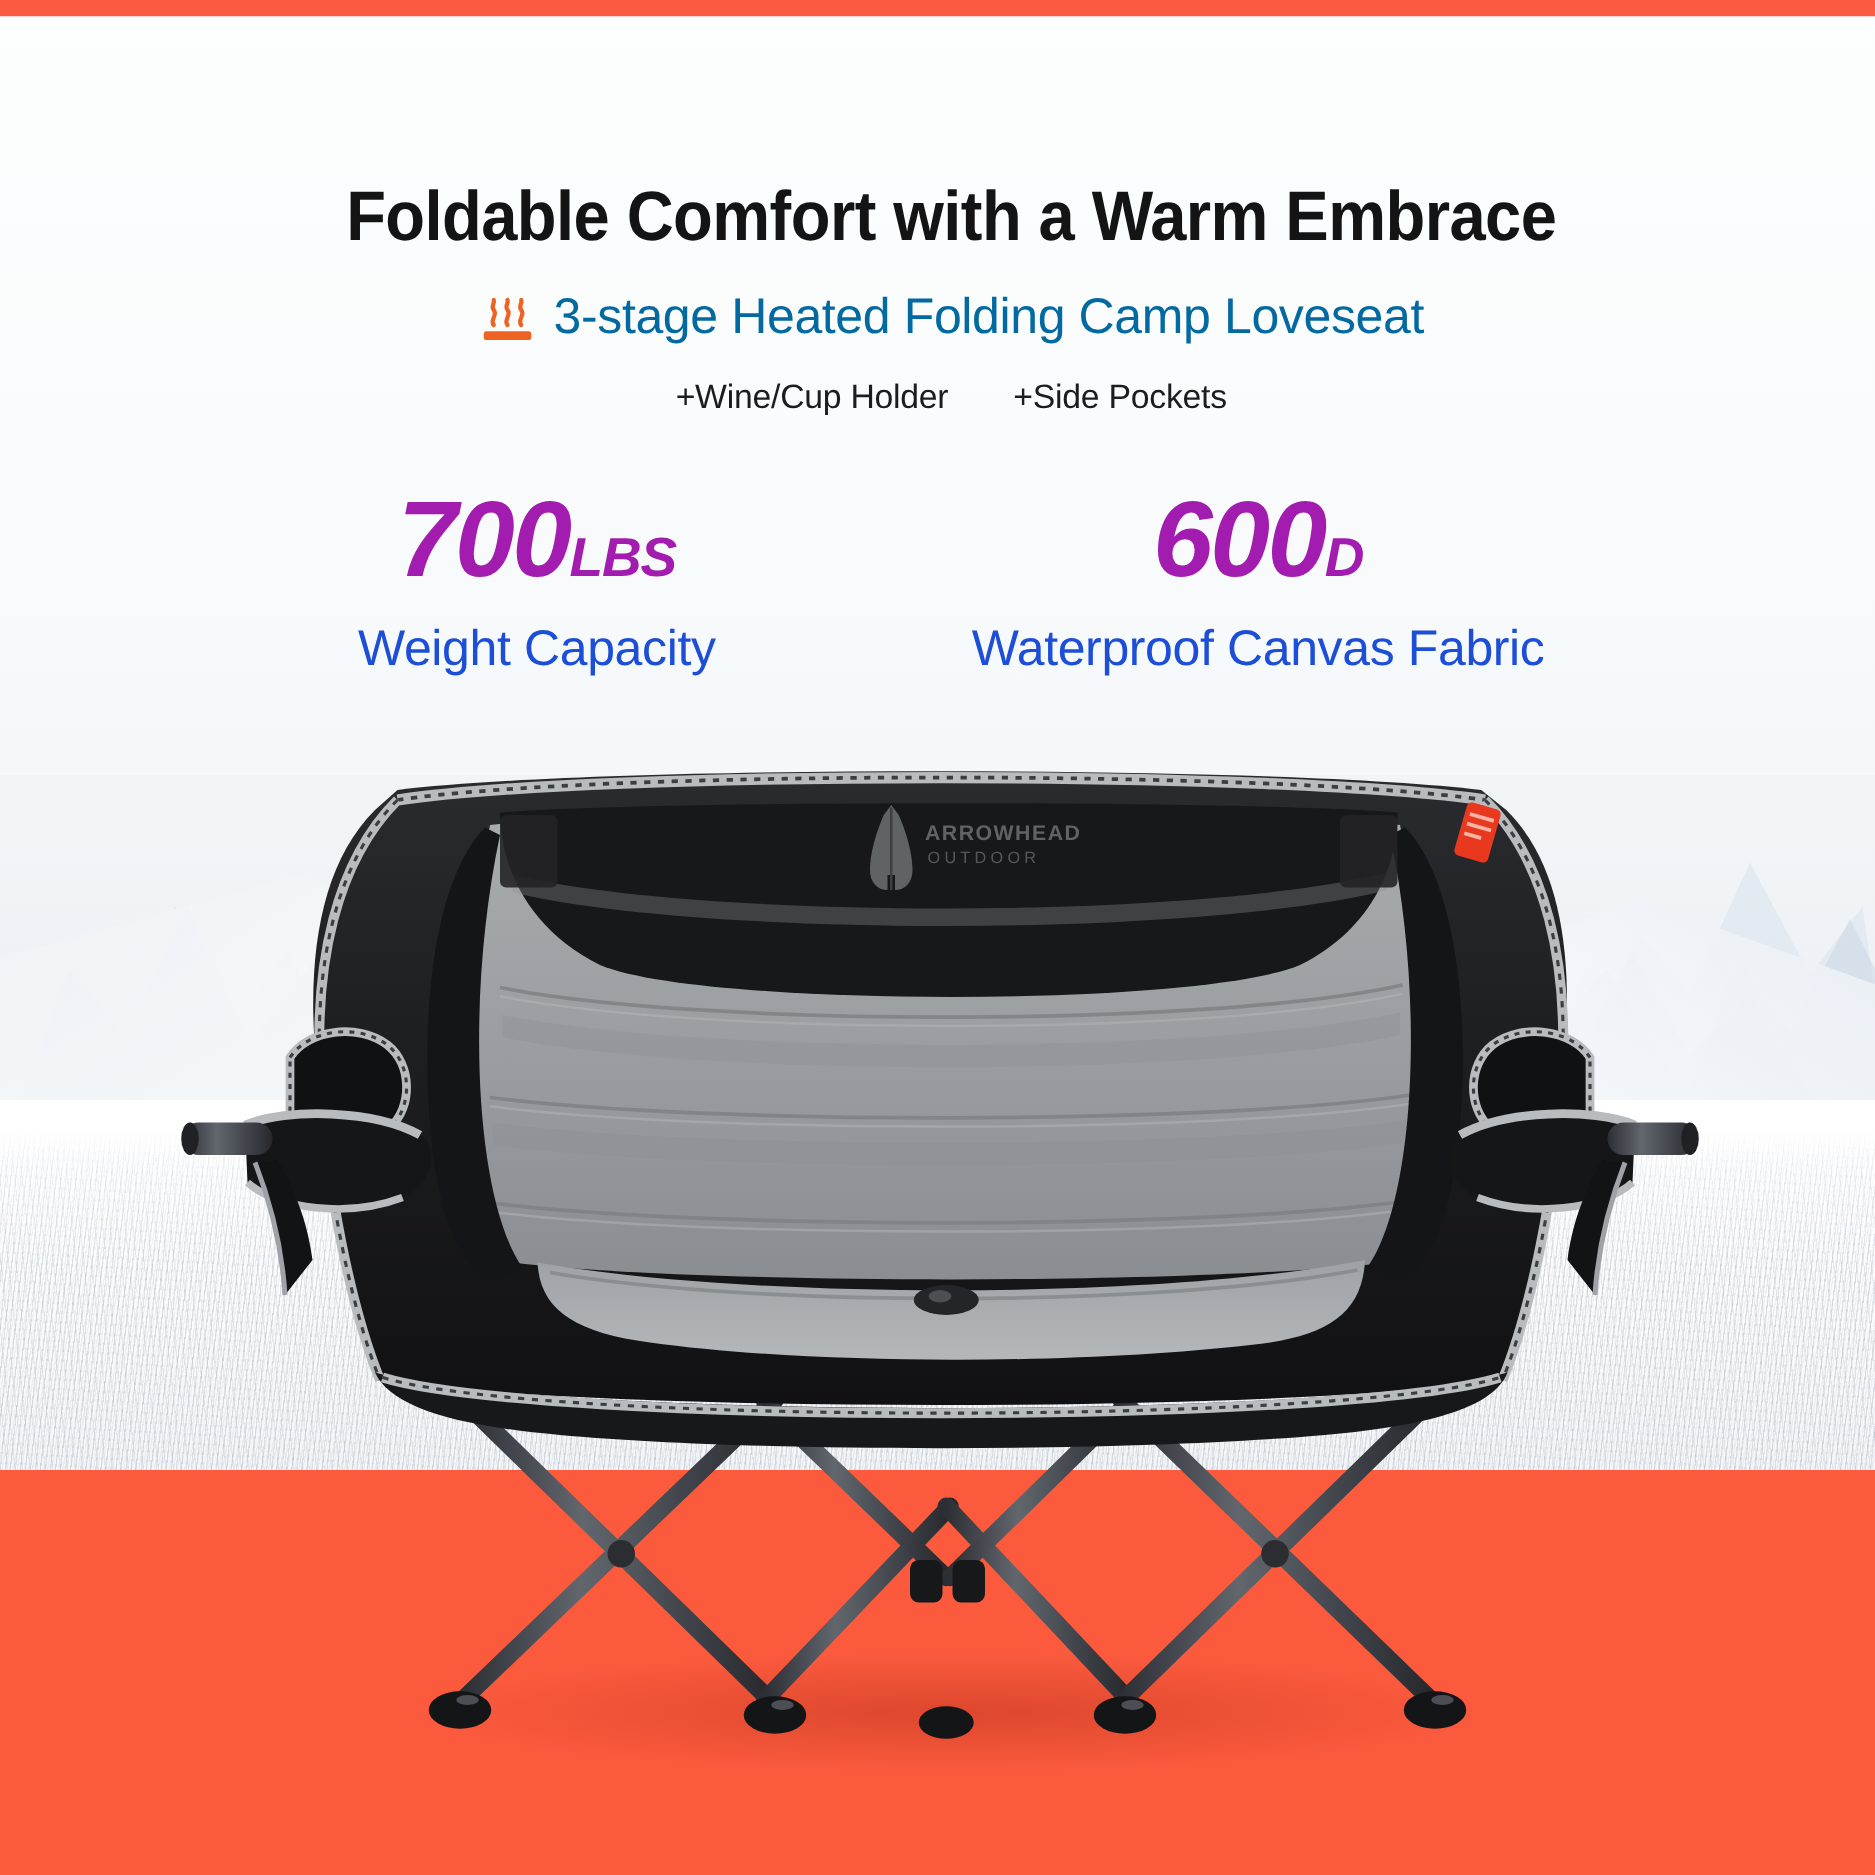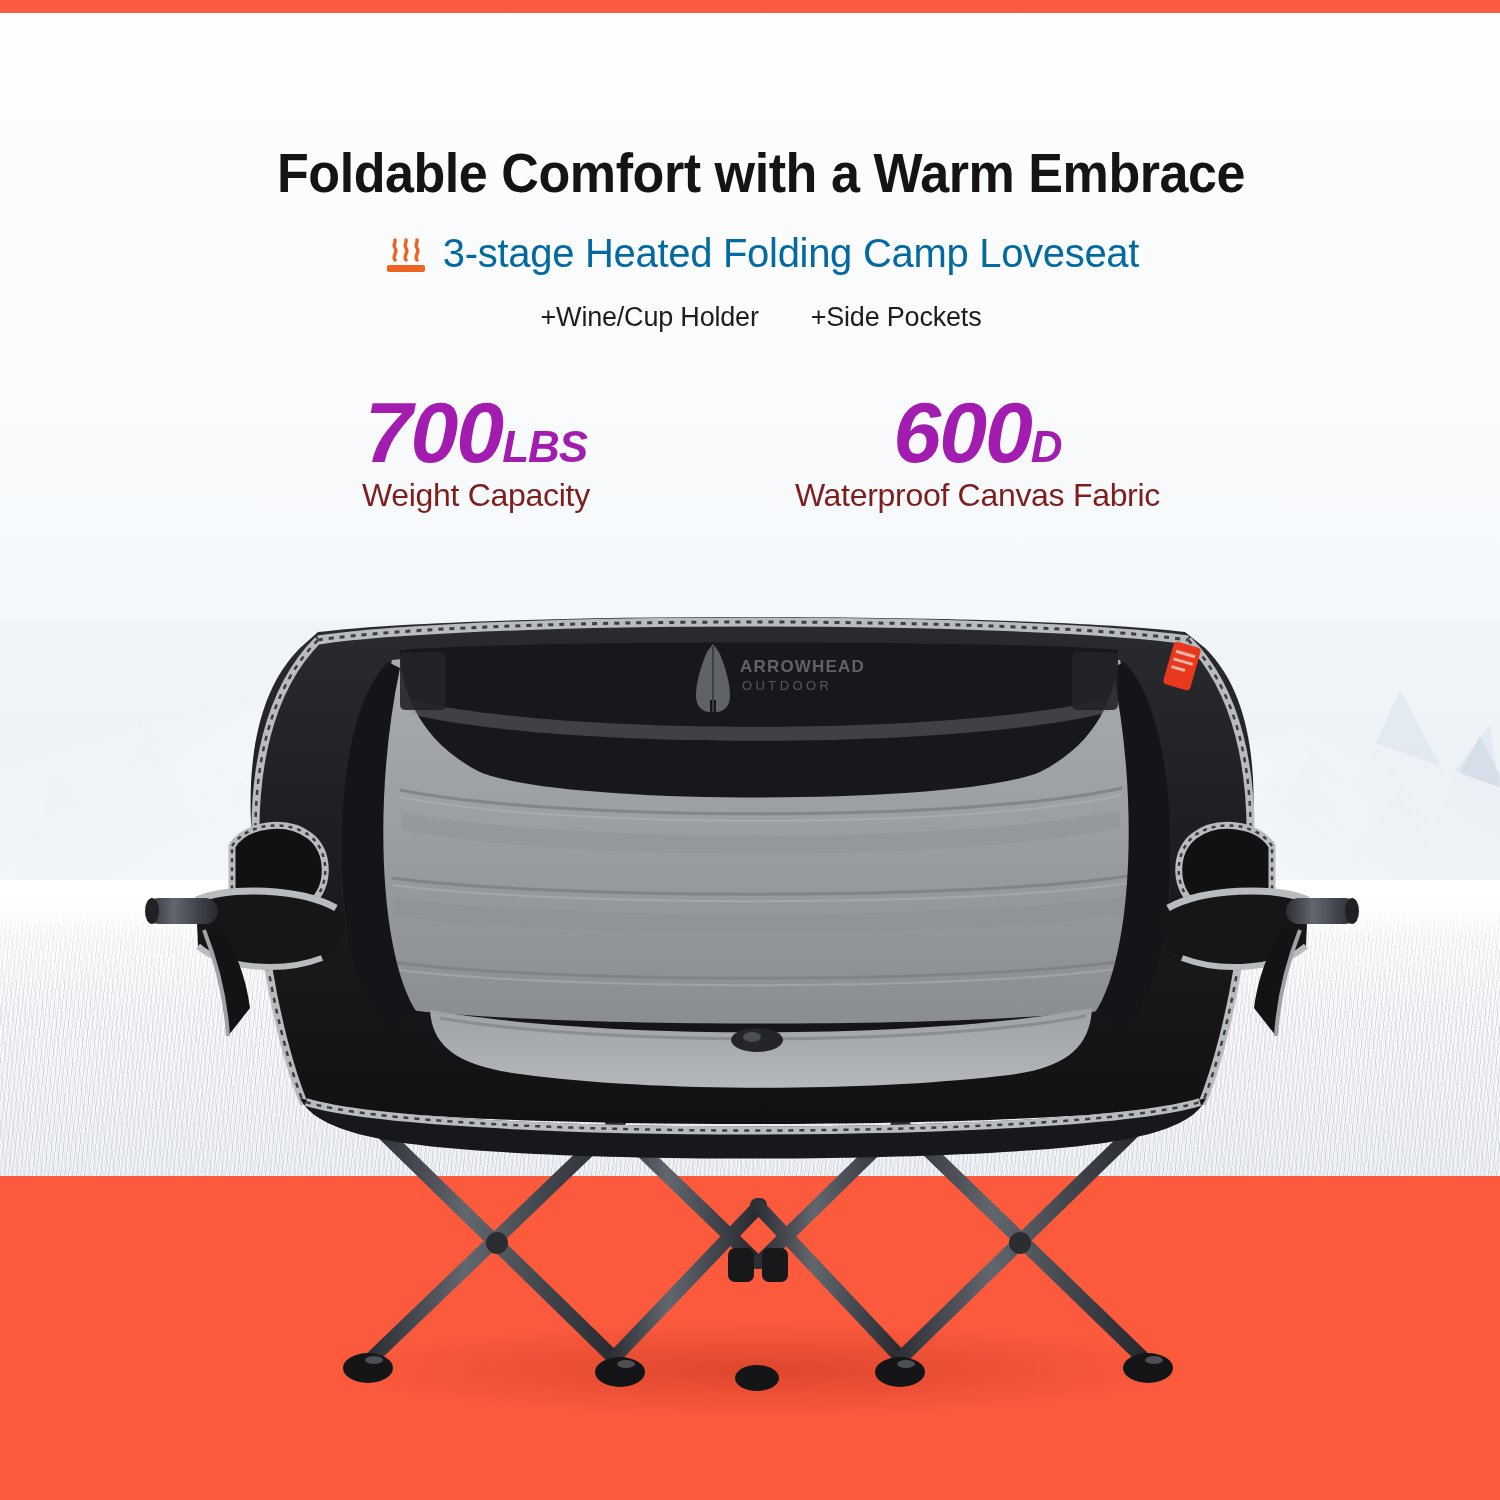--- a/index.html
+++ b/index.html
@@ -96,21 +96,21 @@
     align-items:flex-start;
   }
   .stat { text-align:center; }
   .stat-num {
     font-weight:bold; font-style:italic; color:#a21caf;
     font-size:86px; line-height:.96; letter-spacing:-2px;
     display:flex; align-items:baseline; justify-content:center;
   }
   .stat-unit { font-size:44px; font-weight:bold; letter-spacing:-1px; }
   .stat-label {
-    margin-top:3px; font-size:32px; color:#7f1d1d; letter-spacing:-.3px;
+    margin-top:23px; font-size:40px; color:#1d4ed8; letter-spacing:-.3px;
   }
 
   
   .chair { position:absolute; left:0; top:0; width:1303px; height:1500px; z-index:20; }
   .chair svg { display:block; width:1500px; height:1500px; }
 </style>
 </head>
 <body>
 
 <div id="stage">

